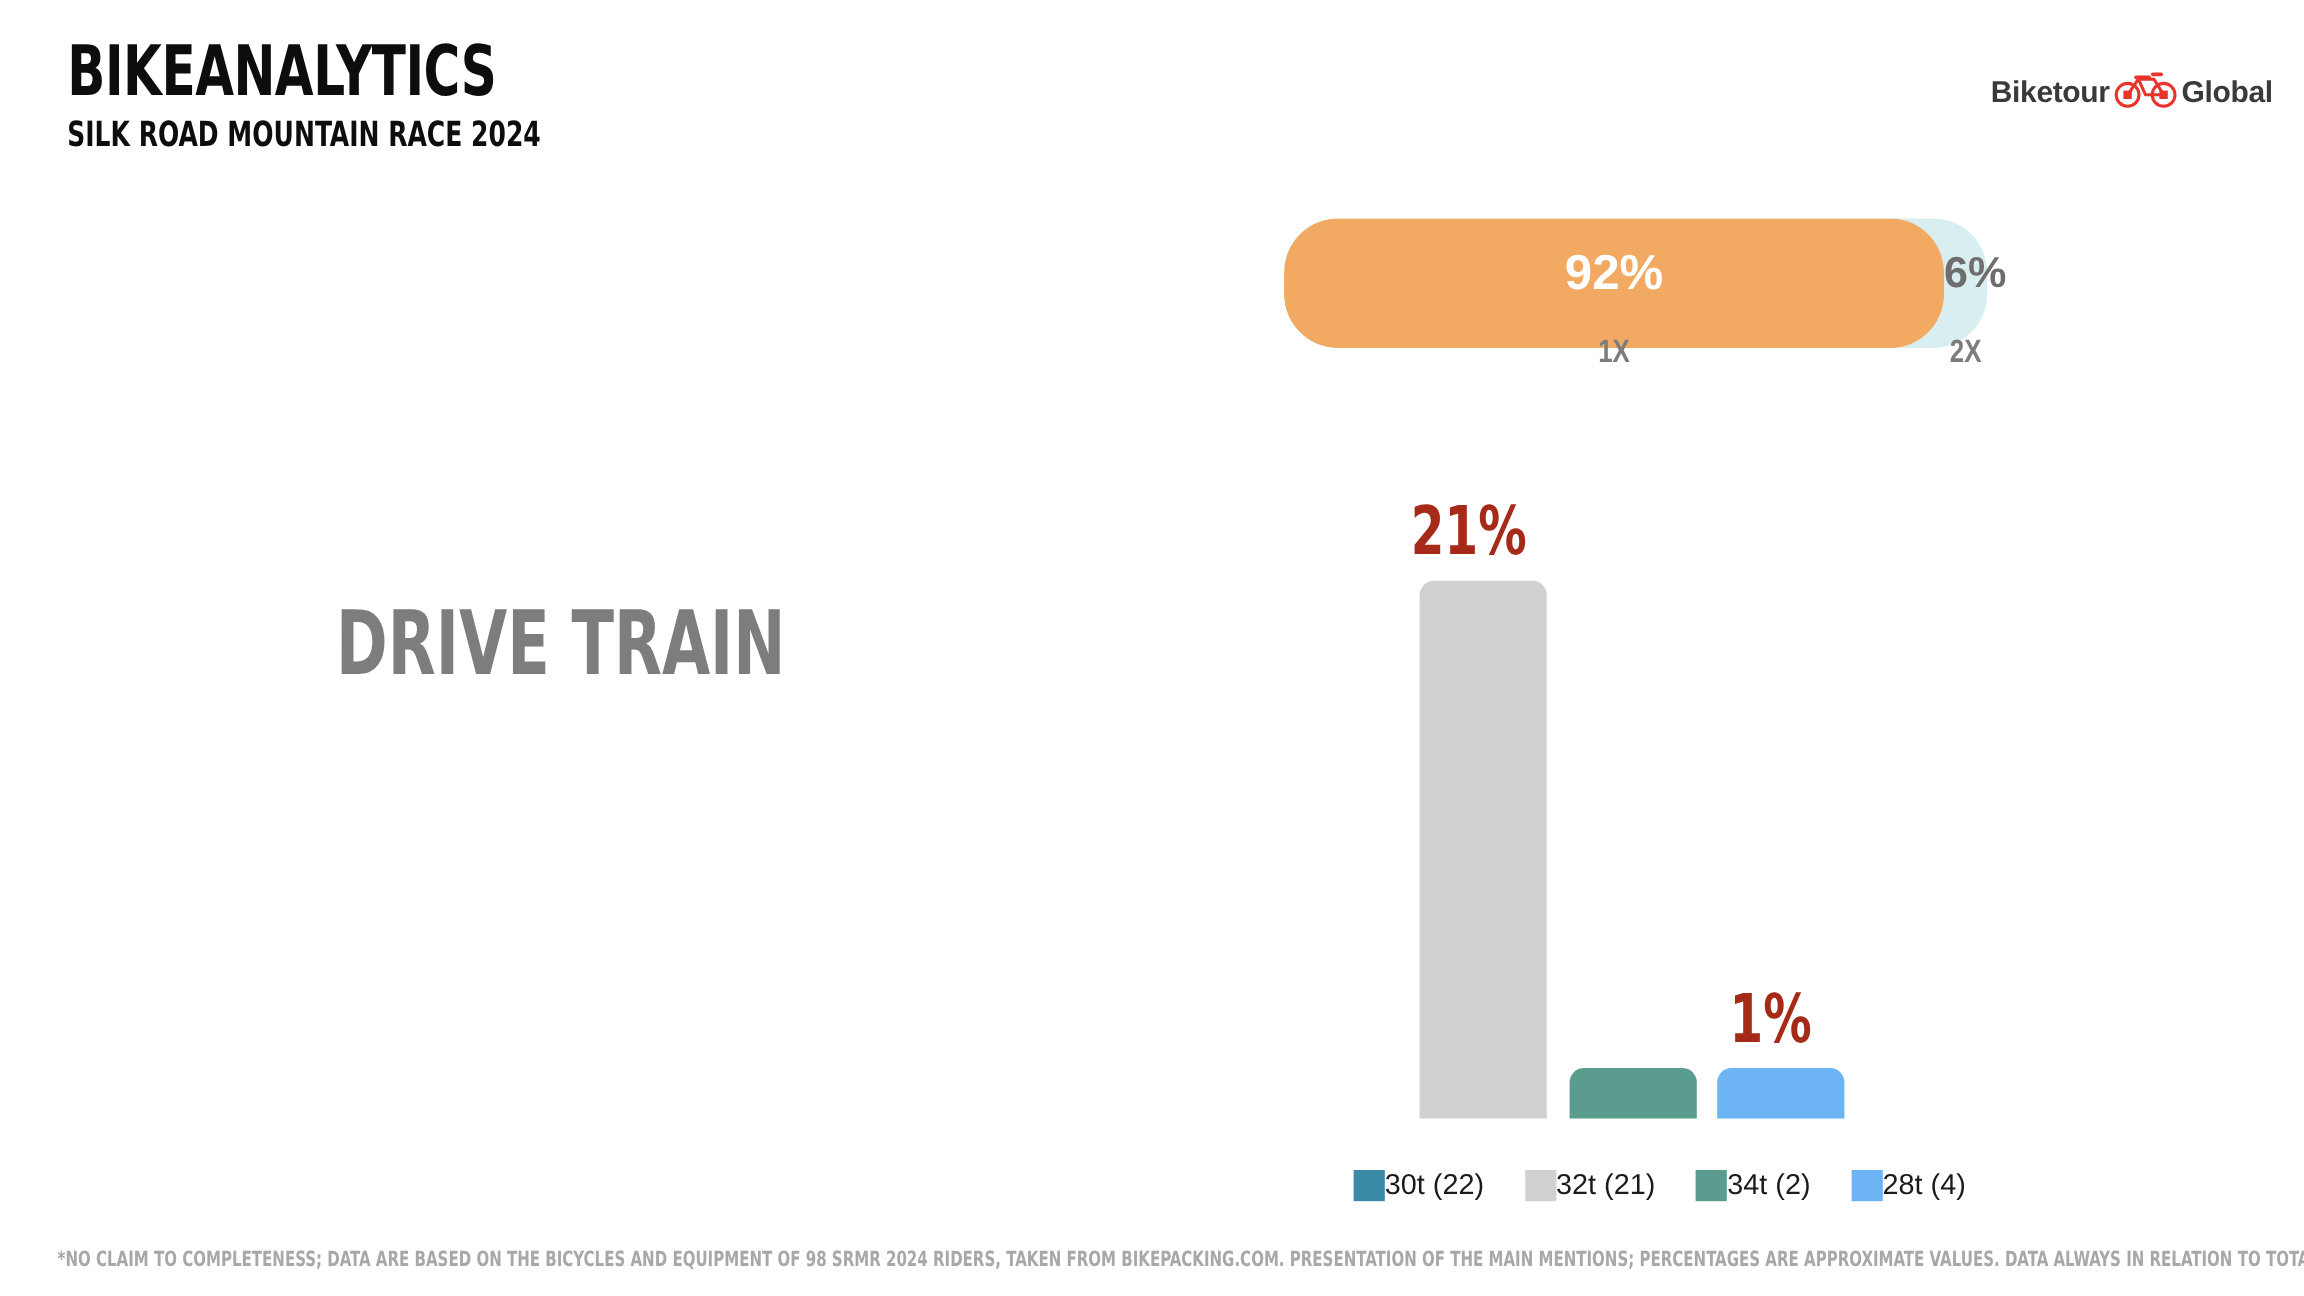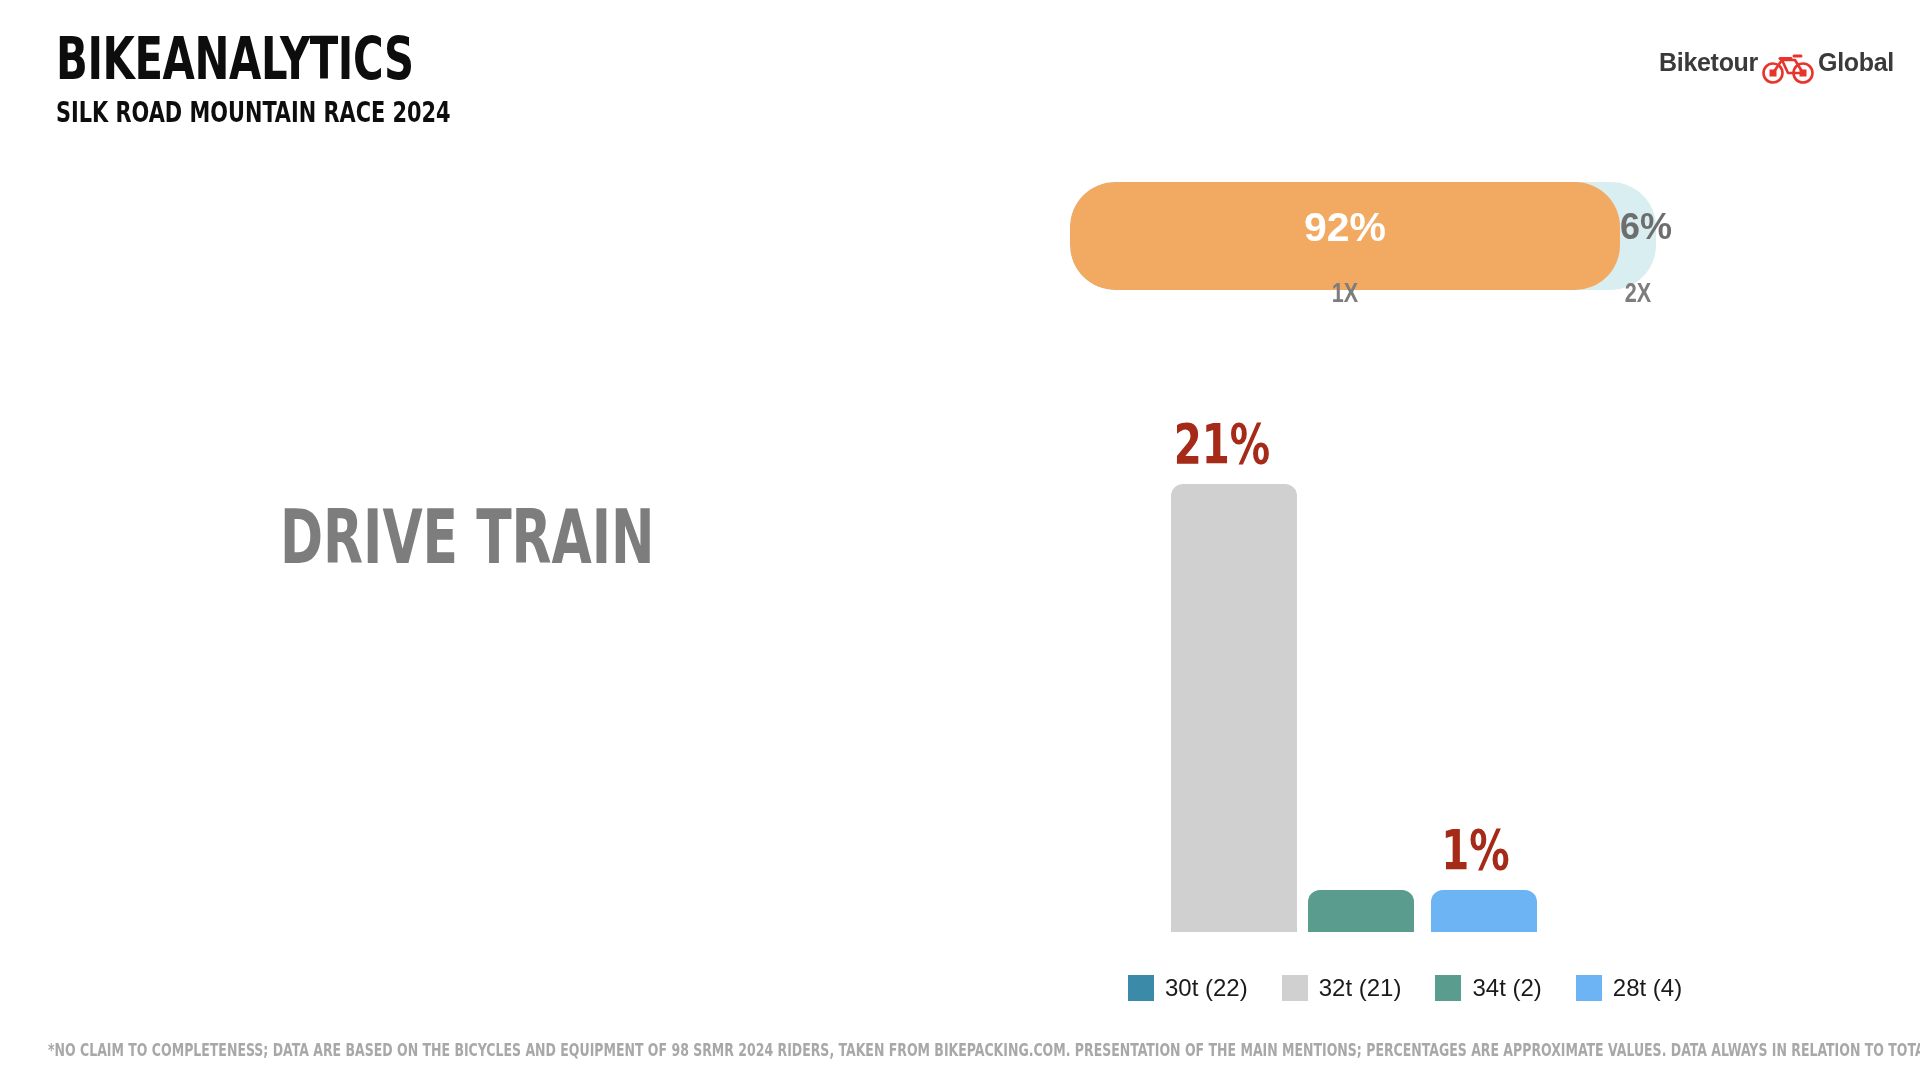--- a/index.html
+++ b/index.html
@@ -49,21 +49,21 @@
     transform: scaleX(0.80);
     transform-origin: left top;
   }
 
   
   #brand-logo {
     position: absolute;
     right: 26px;
     top: 50px;
     display: flex;
-    align-items: flex-start;
+    align-items: flex-end;
     gap: 2px;
     height: 40px;
   }
   #brand-logo .word {
     font-size: 25px;
     font-weight: 700;
     color: #3a3a3a;
     letter-spacing: -0.3px;
     line-height: 1;
   }
@@ -178,21 +178,20 @@
     left: 1128px;
     top: 965px;
     display: flex;
     align-items: center;
     gap: 0px;
     height: 34px;
   }
   .legend-item {
     display: flex;
     align-items: center;
-    gap: 11px;
     margin-right: 34px;
     margin-top: 12px;
   }
   .legend-swatch {
     width: 26px;
     height: 26px;
     flex: none;
   }
   .legend-label {
     font-size: 24px;
@@ -246,21 +245,21 @@
   </div>
   <div class="pill-value-inside" id="pill-label-0" style="left: 0px; width: 550px;">92%</div>
   <div class="pill-value-outside" id="pill-label-1" style="left: 550px; width: 36px;">6%</div>
 </div>
 <div class="pill-axis-label" id="pill-axis-0" style="left: 1070px; width: 550px;">1X</div>
 <div class="pill-axis-label" id="pill-axis-1" style="left: 1620px; width: 36px;">2X</div>
 
 <div id="section-title" class="cond">DRIVE TRAIN</div>
 
 <div id="bar-chart">
-  <div class="bar-col" id="bar-col-1" style="left: 109px; width: 106px; height: 512px; padding-left: 20px;">
+  <div class="bar-col" id="bar-col-1" style="left: 121px; width: 106px; height: 512px;">
     <div class="bar-value cond" id="bar-value-1" style="bottom: 460px;">21%</div>
     <div class="bar-rect" id="bar-rect-1" style="height: 448px; background: rgb(208, 208, 208);"></div>
   </div>
   <div class="bar-col" id="bar-col-2" style="left: 246px; width: 106px; height: 512px;">
     <div class="bar-value cond" id="bar-value-2" style="bottom: 54px;"></div>
     <div class="bar-rect" id="bar-rect-2" style="height: 42px; background: rgb(90, 156, 141);"></div>
   </div>
   <div class="bar-col" id="bar-col-3" style="left: 369px; width: 106px; height: 512px;">
     <div class="bar-value cond" id="bar-value-3" style="bottom: 54px;">1%</div>
     <div class="bar-rect" id="bar-rect-3" style="height: 42px; background: rgb(109, 180, 245);"></div>

